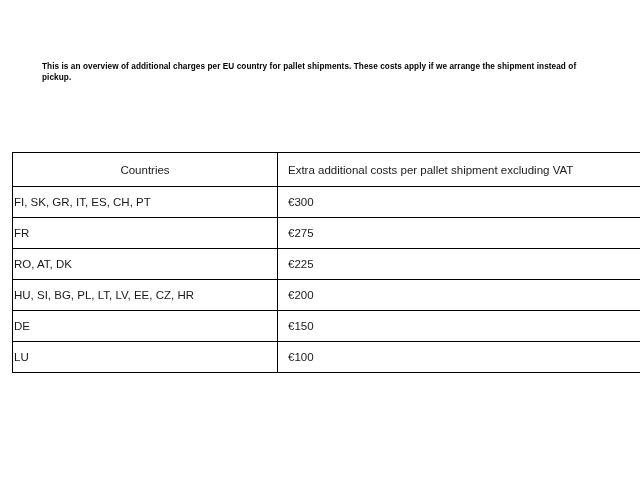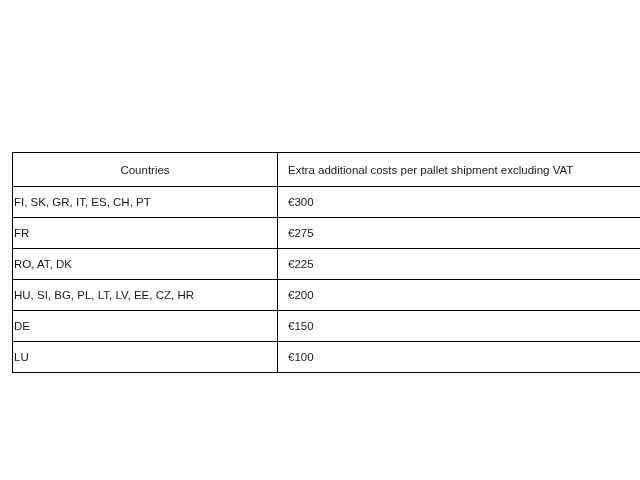--- a/index.html
+++ b/index.html
@@ -70,20 +70,21 @@
   table.charges tbody td.cost-cell {
     padding-left: 10px;
     text-align: left;
   }
 </style>
 </head>
 <body>
 
 <div class="page">
 
+  <div class="intro">This is an overview of additional charges per EU country for pallet shipments. These costs apply if we arrange the shipment instead of pickup.</div>
 
   <div class="table-wrap">
     <table class="charges">
       <thead>
         <tr>
           <td class="col-country">Countries</td>
           <td class="col-cost cost-head">Extra additional costs per pallet shipment excluding VAT</td>
         </tr>
       </thead>
       <tbody>

